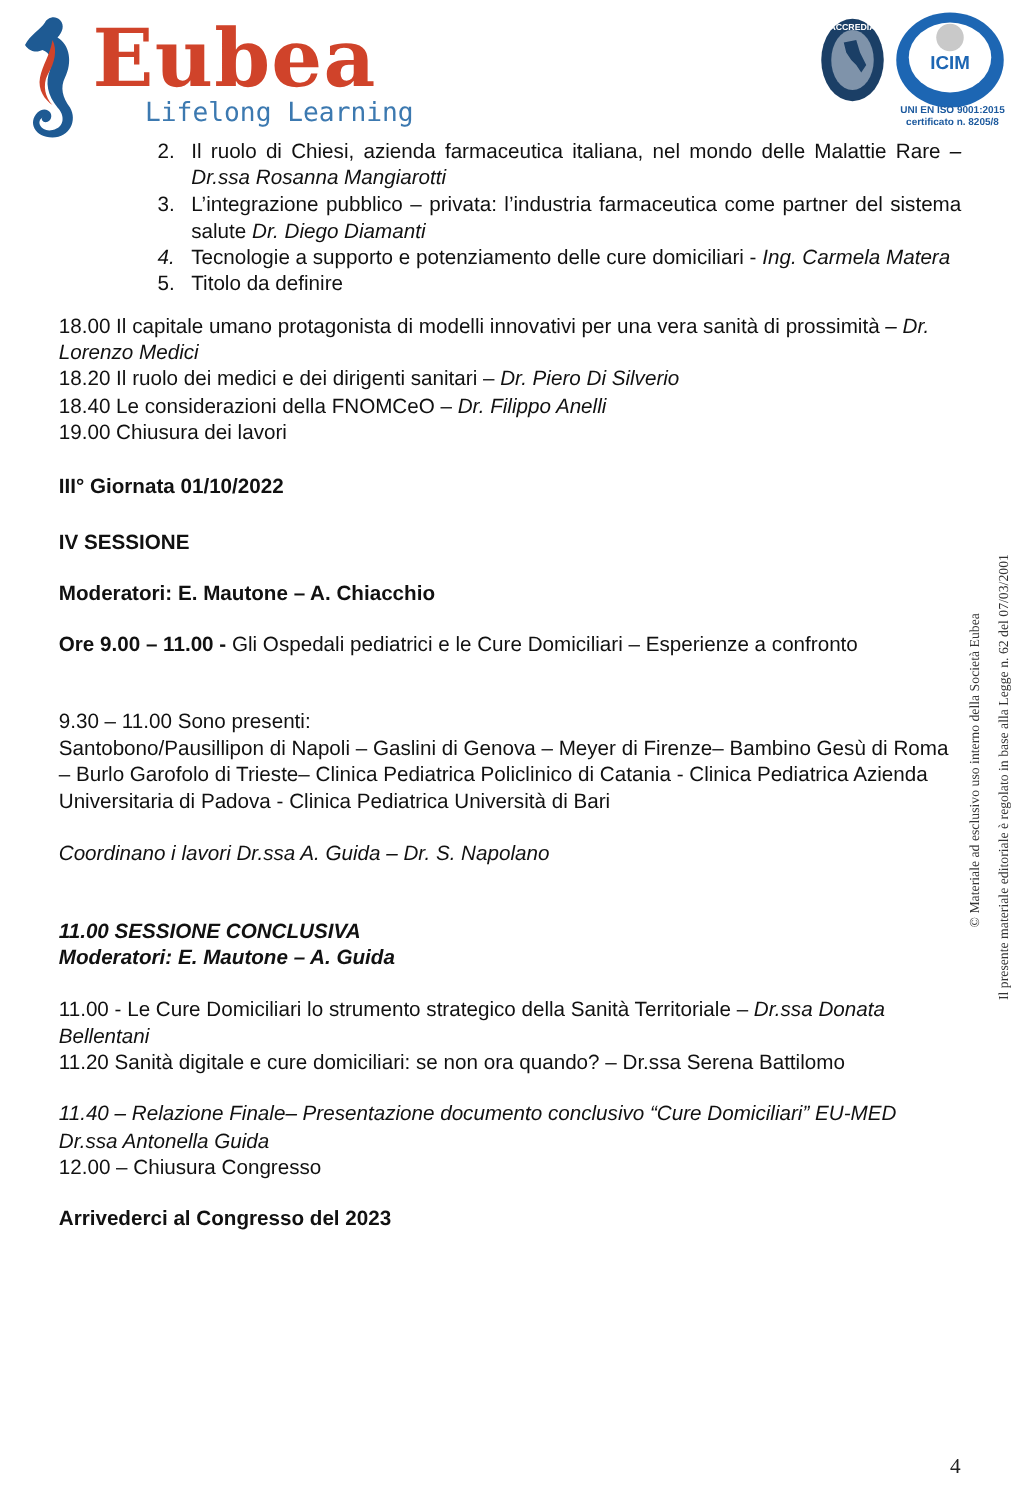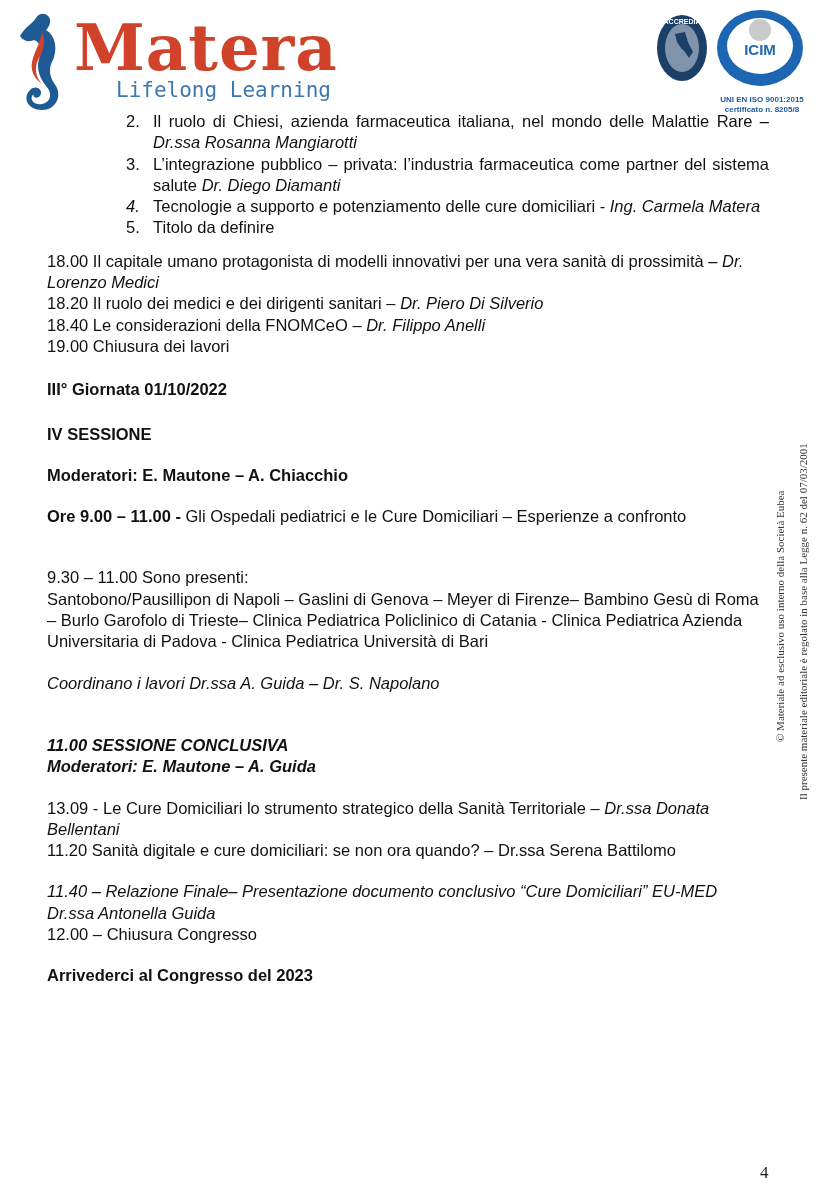--- a/index.html
+++ b/index.html
@@ -8,21 +8,21 @@
     font-family: "Liberation Sans", sans-serif; color: #111111;
   }
   .logo-left { position: absolute; left: 6px; top: 4px; width: 280px; height: 108px; }
   .seahorse { position: absolute; left: 0; top: 2px; width: 66px; height: 108px; }
   .brand { position: absolute; left: 68px; top: 12px; font-family: "DejaVu Serif", serif; font-weight: bold;
     font-size: 64px; line-height: 64px; color: #d0432a; letter-spacing: 1px; }
   .tagline { position: absolute; left: 70px; top: 74px; font-family: "DejaVu Sans Mono", monospace;
     font-size: 21px; color: #3c79b0; letter-spacing: 0px; white-space: nowrap; margin-left: 40px; }
   .logo-right { position: absolute; left: 655px; top: 8px; width: 160px; height: 100px; }
   .iso-text { position: absolute; left: 712px; top: 83px; width: 100px; text-align: center;
-    font-size: 8px; font-weight: bold; color: #1d5a9e; line-height: 10px; margin-top: 12px; }
+    font-size: 8px; font-weight: bold; color: #1d5a9e; line-height: 10px; }
 
   .content { position: absolute; left: 47px; top: 111px; width: 722px; font-size: 16.5px; line-height: 21.3px; }
   .ol-item { position: relative; padding-left: 106px; text-align: justify; }
   .ol-num { position: absolute; left: 79px; top: 0; }
   .p { margin: 0; }
   .gap { height: 21px; }
   .gap-s { height: 12px; }
   .center { }
   b, .bold { font-weight: bold; }
   i, .it { font-style: italic; }
@@ -32,21 +32,21 @@
   .page-num { position: absolute; left: 760px; top: 1163px; font-family: "Liberation Serif", serif; font-size: 17px; color: #222; }
 </style>
 </head>
 <body>
 
 <div class="logo-left">
   <svg class="seahorse" viewBox="0 0 66 108">
     <path d="M14 30 C18 22 26 18 30 12 C32 8 38 6 42 10 C46 14 44 20 40 24 C50 30 52 44 46 56 C42 64 44 72 50 80 C56 90 50 104 36 104 C22 104 16 92 24 84 C30 78 38 84 34 90 C30 94 26 90 28 88 C22 92 28 100 36 98 C46 96 46 86 40 80 C32 70 30 60 34 50 C36 42 34 36 28 34 C24 36 18 36 14 30 Z" fill="#1e5a93"></path>
     <path d="M36 26 C40 34 38 44 32 54 C28 62 30 72 36 78 C30 74 24 66 26 56 C28 46 34 38 36 26 Z" fill="#d0432a"></path>
   </svg>
-  <div class="brand">Matera</div>
+  <div class="brand">Eubea</div>
   <div class="tagline">Lifelong Learning</div>
 </div>
 
 <div class="logo-right">
   <svg width="160" height="78" viewBox="0 0 160 78">
     <ellipse cx="27" cy="40" rx="25" ry="33" fill="#1b3f66"></ellipse>
     <ellipse cx="27" cy="40" rx="17" ry="24" fill="#7f93aa"></ellipse>
     <path d="M20 26 L30 24 L33 34 L38 44 L34 50 L30 44 L26 40 L22 34 Z" fill="#1b3f66"></path>
     <text x="27" y="16" font-size="7" fill="#ffffff" text-anchor="middle" font-family="Liberation Sans, sans-serif" font-weight="bold">ACCREDIA</text>
     <ellipse cx="105" cy="40" rx="43" ry="38" fill="#1d66b3"></ellipse>
@@ -97,21 +97,21 @@
   <div class="gap" style="height:20px"></div>
   <p class="p">9.30 – 11.00 Sono presenti:</p>
   <p class="p">Santobono/Pausillipon di Napoli – Gaslini di Genova – Meyer di Firenze– Bambino Gesù di Roma – Burlo Garofolo di Trieste– Clinica Pediatrica Policlinico di Catania - Clinica Pediatrica Azienda Universitaria di Padova - Clinica Pediatrica Università di Bari</p>
   <div class="gap" style="height:20px"></div>
   <p class="p it">Coordinano i lavori Dr.ssa A. Guida – Dr. S. Napolano</p>
 
   <div class="gap" style="height:41px"></div>
   <p class="p bold it">11.00 SESSIONE CONCLUSIVA</p>
   <p class="p bold it">Moderatori: E. Mautone – A. Guida</p>
   <div class="gap" style="height:20px"></div>
-  <p class="p"><span>13.09 - Le Cure Domiciliari lo strumento strategico della Sanità Territoriale – </span><span class="it">Dr.ssa Donata Bellentani</span></p>
+  <p class="p"><span>11.00 - Le Cure Domiciliari lo strumento strategico della Sanità Territoriale – </span><span class="it">Dr.ssa Donata Bellentani</span></p>
   <p class="p">11.20 Sanità digitale e cure domiciliari: se non ora quando? – Dr.ssa Serena Battilomo</p>
   <div class="gap" style="height:20px"></div>
   <p class="p it" style="width:700px">11.40 – Relazione Finale– Presentazione documento conclusivo “Cure Domiciliari” EU-MED</p>
   <p class="p it">Dr.ssa Antonella Guida</p>
   <p class="p">12.00 – Chiusura Congresso</p>
   <div class="gap" style="height:20px"></div>
   <p class="p bold">Arrivederci al Congresso del 2023</p>
 </div>
 
 <div class="side" style="left:774px; top:742px;">©   Materiale ad esclusivo uso interno della Società Eubea</div>

